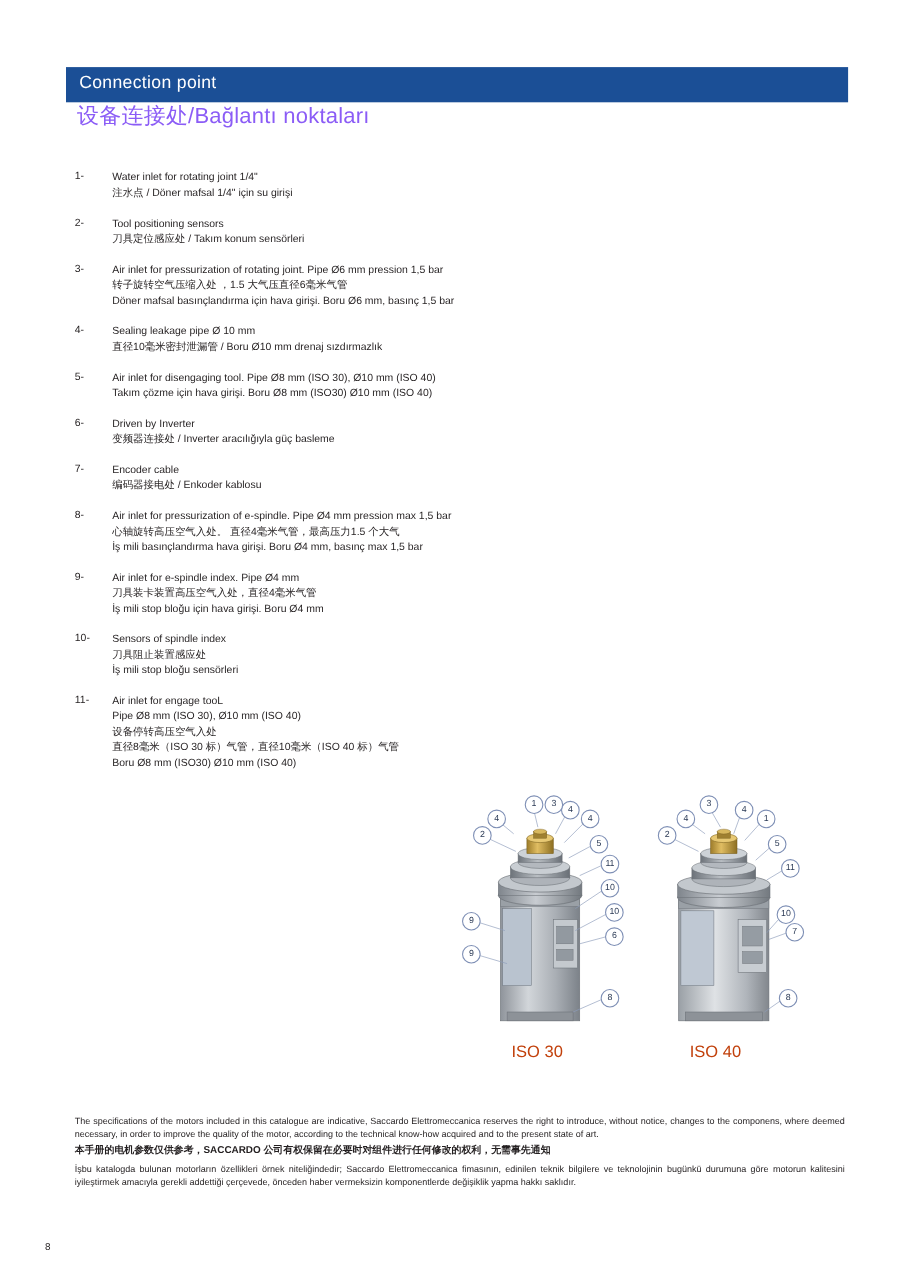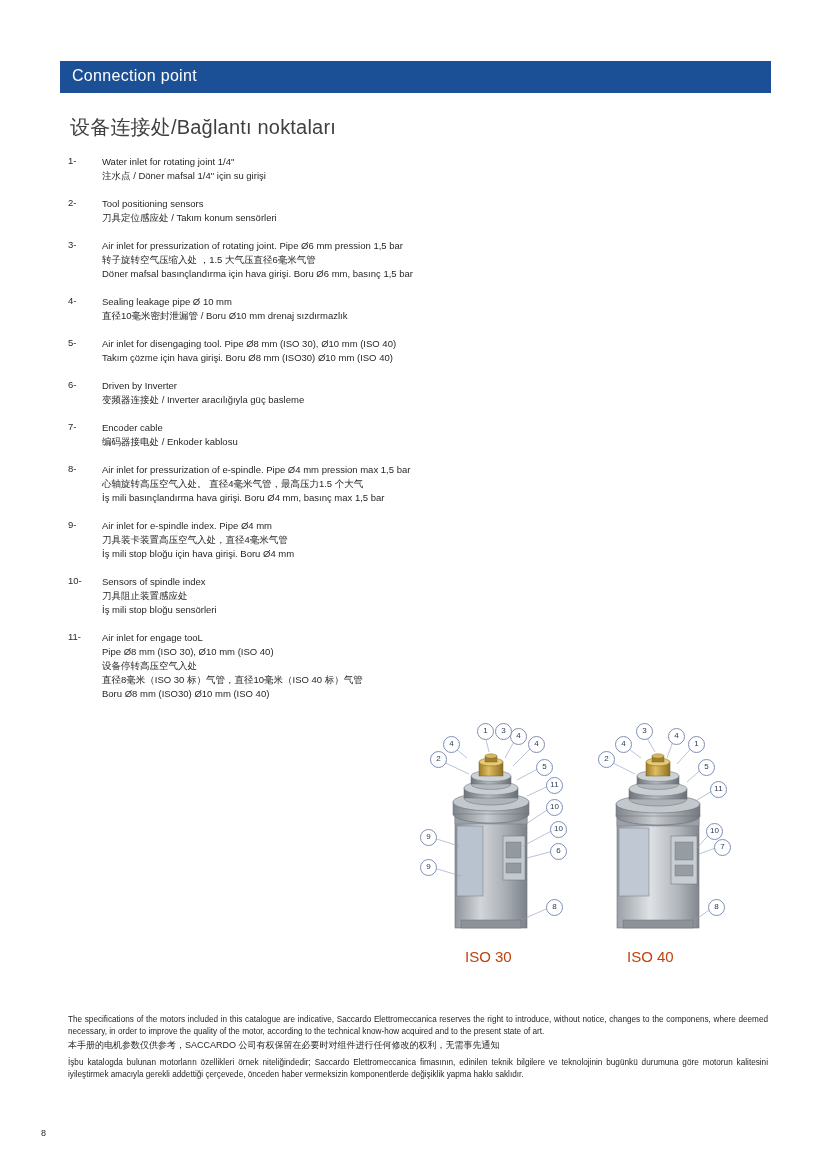--- a/index.html
+++ b/index.html
@@ -35,23 +35,23 @@
     position: absolute;
     left: 12px;
     top: 6px;
     font-size: 16px;
     color: #ffffff;
     letter-spacing: 0.3px;
   }
   .header-sub {
     position: absolute;
     left: 70px;
-    top: 114px;
+    top: 92px;
     font-size: 20px;
-    color: #404040;
+    color: #8b5cf6;
     letter-spacing: 0.2px;
   }
 
   
   .items {
     position: absolute;
     left: 68px;
     top: 155px;
     width: 700px;
   }
@@ -118,20 +118,21 @@
     font-size: 8.2px;
     line-height: 11.5px;
     color: #231f20;
     text-align: justify;
   }
   .footer .cn {
     font-size: 9px;
     line-height: 13px;
     margin-top: 2px;
     margin-bottom: 4px;
+    font-weight: bold;
   }
   .footer .tr {
     margin-top: 5px;
   }
   .page-number {
     position: absolute;
     left: 41px;
     top: 1128px;
     font-size: 9px;
     color: #231f20;

